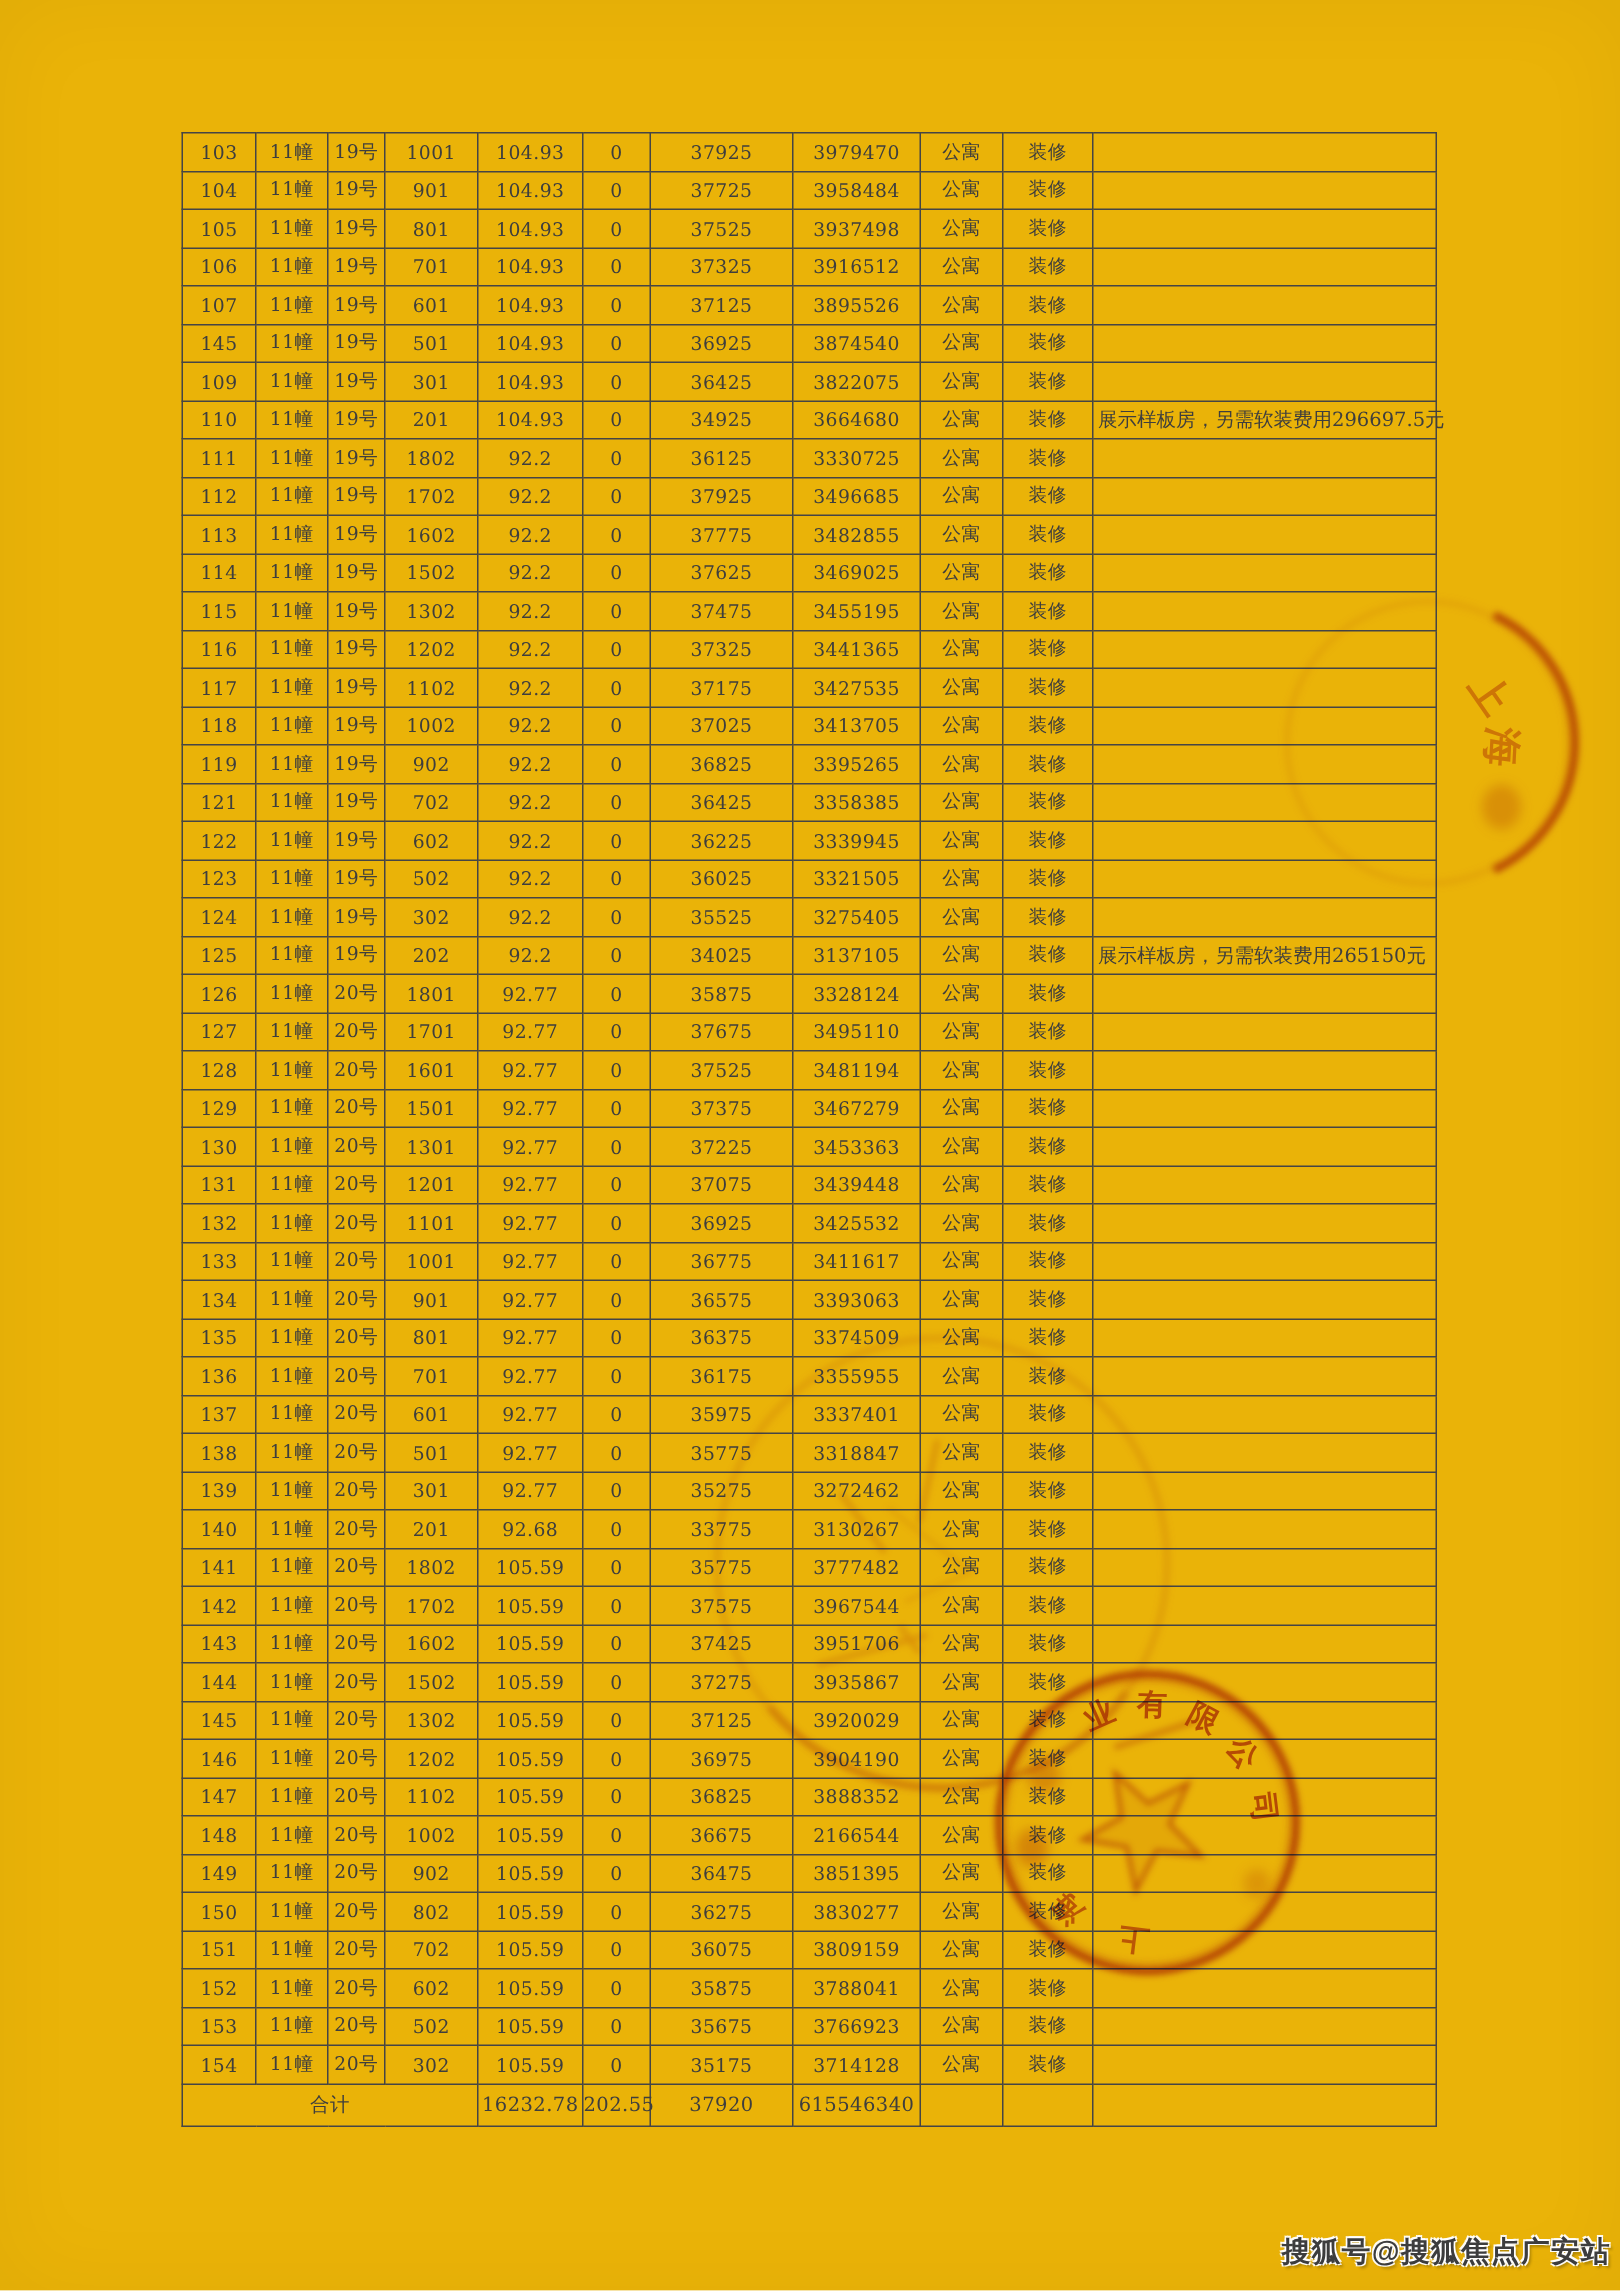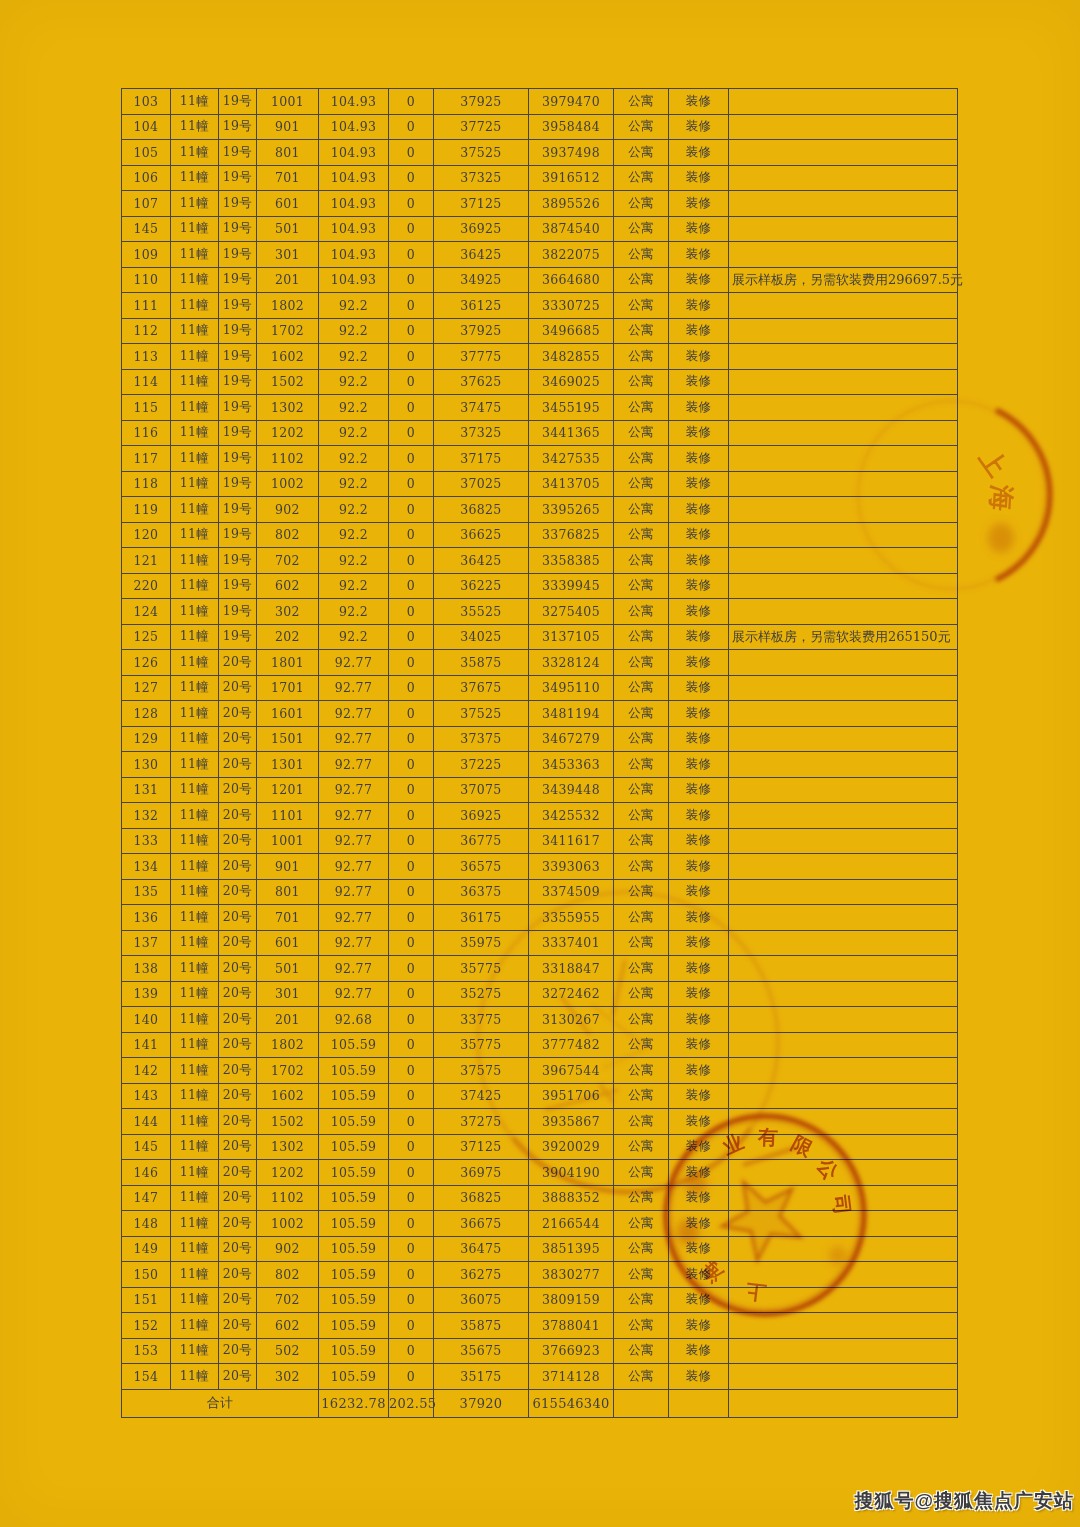--- a/index.html
+++ b/index.html
@@ -279,54 +279,54 @@
       <td>902</td>
       <td>92.2</td>
       <td>0</td>
       <td>36825</td>
       <td>3395265</td>
       <td>公寓</td>
       <td>装修</td>
       <td class="remark"></td>
     </tr>
         <tr class="data-row">
-      <td>120</td>
-      <td>11幢</td>
-      <td>19号</td>
-      <td>802</td>
-      <td>92.2</td>
-      <td>0</td>
-      <td>36625</td>
-      <td>3376825</td>
-      <td>公寓</td>
-      <td>装修</td>
-      <td class="remark"></td>
-    </tr>
-        <tr class="data-row">
       <td>121</td>
       <td>11幢</td>
       <td>19号</td>
       <td>702</td>
       <td>92.2</td>
       <td>0</td>
       <td>36425</td>
       <td>3358385</td>
       <td>公寓</td>
       <td>装修</td>
       <td class="remark"></td>
     </tr>
         <tr class="data-row">
-      <td>220</td>
+      <td>122</td>
       <td>11幢</td>
       <td>19号</td>
       <td>602</td>
       <td>92.2</td>
       <td>0</td>
       <td>36225</td>
       <td>3339945</td>
+      <td>公寓</td>
+      <td>装修</td>
+      <td class="remark"></td>
+    </tr>
+        <tr class="data-row">
+      <td>123</td>
+      <td>11幢</td>
+      <td>19号</td>
+      <td>502</td>
+      <td>92.2</td>
+      <td>0</td>
+      <td>36025</td>
+      <td>3321505</td>
       <td>公寓</td>
       <td>装修</td>
       <td class="remark"></td>
     </tr>
         <tr class="data-row">
       <td>124</td>
       <td>11幢</td>
       <td>19号</td>
       <td>302</td>
       <td>92.2</td>

